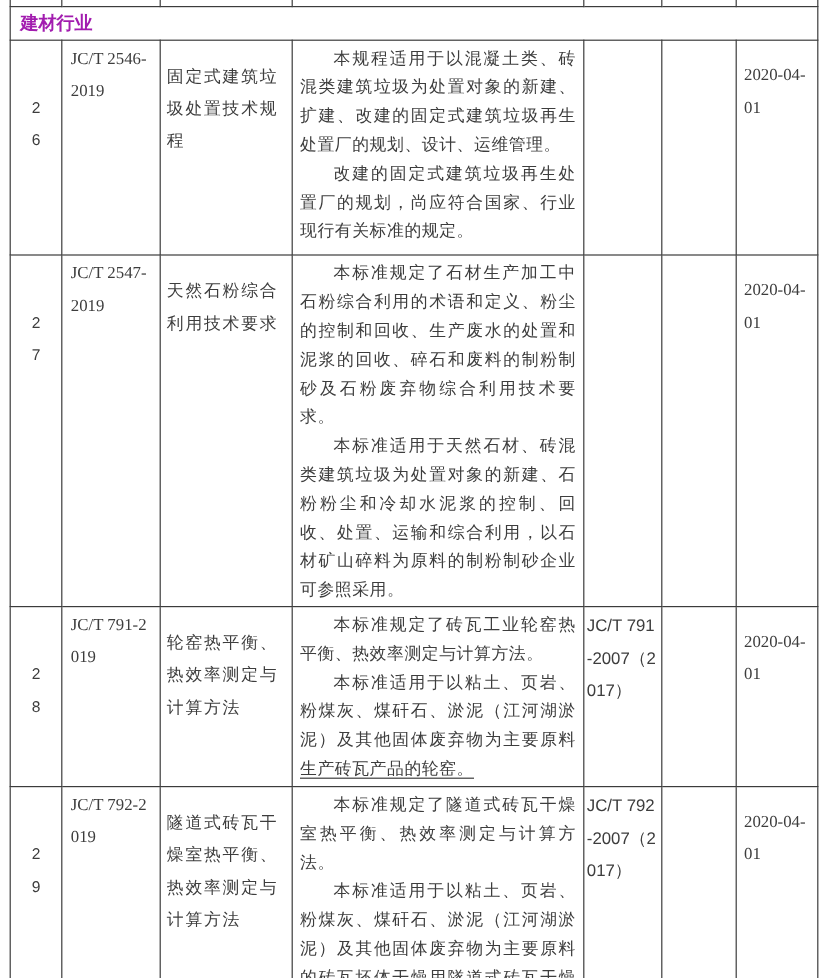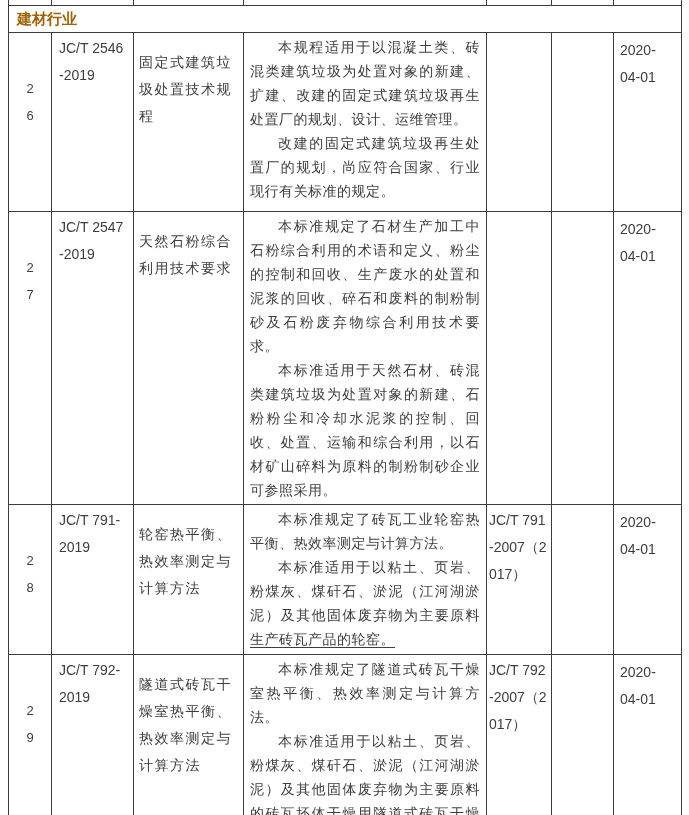--- a/index.html
+++ b/index.html
@@ -42,38 +42,39 @@
     padding: 0;
   }
   tr.section-row td {
     height: 21px;
     padding: 1px 8px;
     line-height: 24px;
   }
   .section-title {
     font-weight: bold;
     font-size: 15px;
-    color: #a16207;
+    color: #a21caf;
   }
   td.num {
     text-align: center;
     font-size: 13px;
     padding-left: 2px;
     padding-right: 2px;
   }
   td.num span {
     display: inline-block;
     width: 11px;
     word-break: break-all;
     text-align: center;
     margin-top: 40px;
   }
   td.code {
     word-break: break-all;
     padding: 2px 7px;
+    font-family: Liberation Serif, serif;
   }
   td.name {
     letter-spacing: 1.5px;
     padding: 16px 5px;
   }
   td.desc {
     padding: 2px 6px;
     line-height: 24px;
     margin-top: 36px;
   }
@@ -81,21 +82,22 @@
     margin: 0;
     text-indent: 2em;
     text-align: justify;
     letter-spacing: 0.5px;
   }
   td.replaced {
     word-break: break-all;
     padding: 2px 2px;
   }
   td.date {
-    padding: 4px 6px;
+    padding: 16px 6px;
+    font-family: Liberation Serif, serif;
   }
   .underlined {
     text-decoration: underline;
     text-underline-offset: 3px;
   }
 </style>
 </head>
 <body>
 
 <div class="page">

